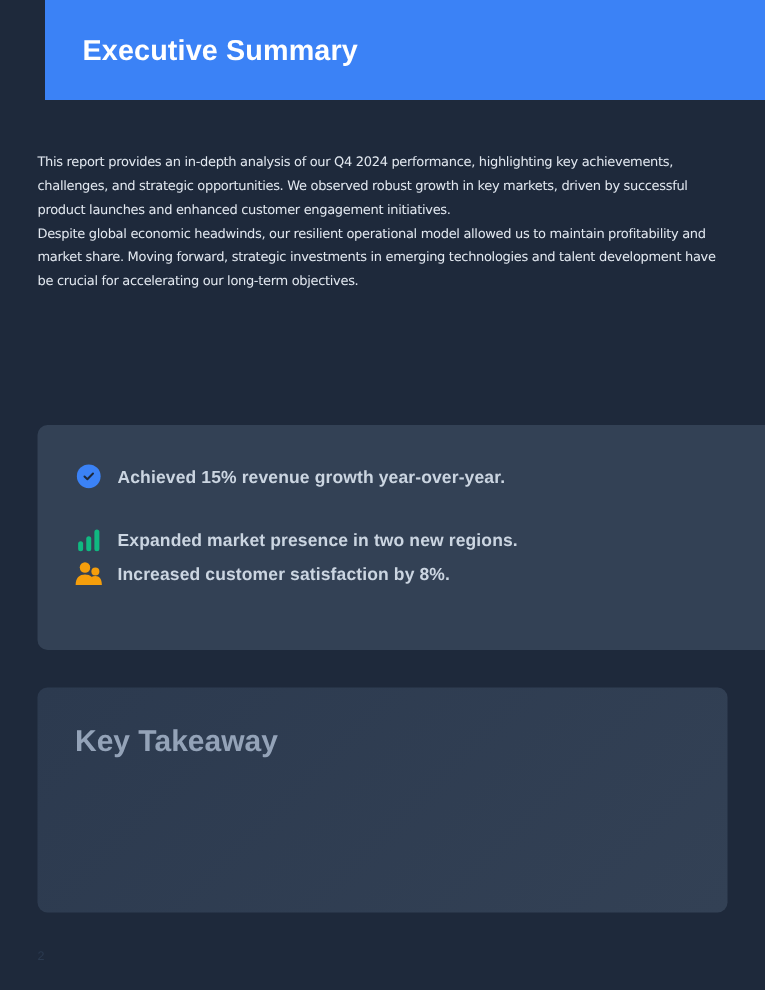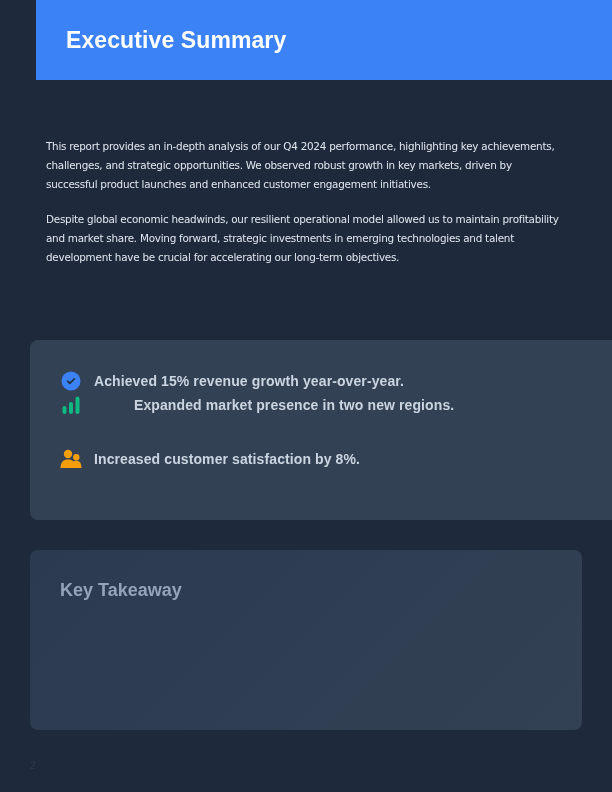--- a/index.html
+++ b/index.html
@@ -37,21 +37,21 @@
       position: absolute;
       left: 30px;
       top: 121px;
       width: 550px;
       font-family: "DejaVu Sans", sans-serif;
       font-size: 10.4px;
       line-height: 19px;
       color: #e2e8f0;
       letter-spacing: -0.25px;
     }
-    .intro p { margin: 16px; }
+    .intro p { margin: 0; }
     .highlights-card {
       position: absolute;
       left: 30px;
       top: 340px;
       width: 600px;
       height: 180px;
       background: #334155;
       border-radius: 8px;
     }
     .highlight {
@@ -84,21 +84,21 @@
       height: 180px;
       background: linear-gradient(135deg, #2c3a4f 0%, #334155 100%);
       border-radius: 8px;
     }
     .takeaway-title {
       position: absolute;
       left: 30px;
       top: 30px;
       font-family: "Liberation Sans", sans-serif;
       font-weight: bold;
-      font-size: 18px;
+      font-size: 24px;
       color: #94a3b8;
     }
     .takeaway-body {
       position: absolute;
       left: 30px;
       top: 64px;
       width: 496px;
       font-family: "DejaVu Sans", sans-serif;
       font-size: 10.4px;
       line-height: 18px;
@@ -131,21 +131,21 @@
   <div class="highlights-card">
     <div class="highlight" style="top:29px;">
       <span class="icon">
         <svg width="20" height="20" viewBox="0 0 20 20">
           <circle cx="10" cy="10" r="9.5" fill="#3b82f6"></circle>
           <path d="M6.6 10.2 L8.9 12.4 L13.4 7.8" stroke="#1e293b" stroke-width="1.6" fill="none" stroke-linecap="round" stroke-linejoin="round"></path>
         </svg>
       </span>
       <span class="text">Achieved 15% revenue growth year-over-year.</span>
     </div>
-    <div class="highlight" style="top:53px;gap:40px;">
+    <div class="highlight" style="top:80px;">
       <span class="icon">
         <svg width="20" height="20" viewBox="0 0 20 20">
           <rect x="1.5" y="11" width="4" height="8" rx="2" fill="#10b981"></rect>
           <rect x="8" y="7" width="4" height="12" rx="2" fill="#10b981"></rect>
           <rect x="14.5" y="1.5" width="4" height="17.5" rx="2" fill="#10b981"></rect>
         </svg>
       </span>
       <span class="text">Expanded market presence in two new regions.</span>
     </div>
     <div class="highlight" style="top:107px;text-align:center;">

